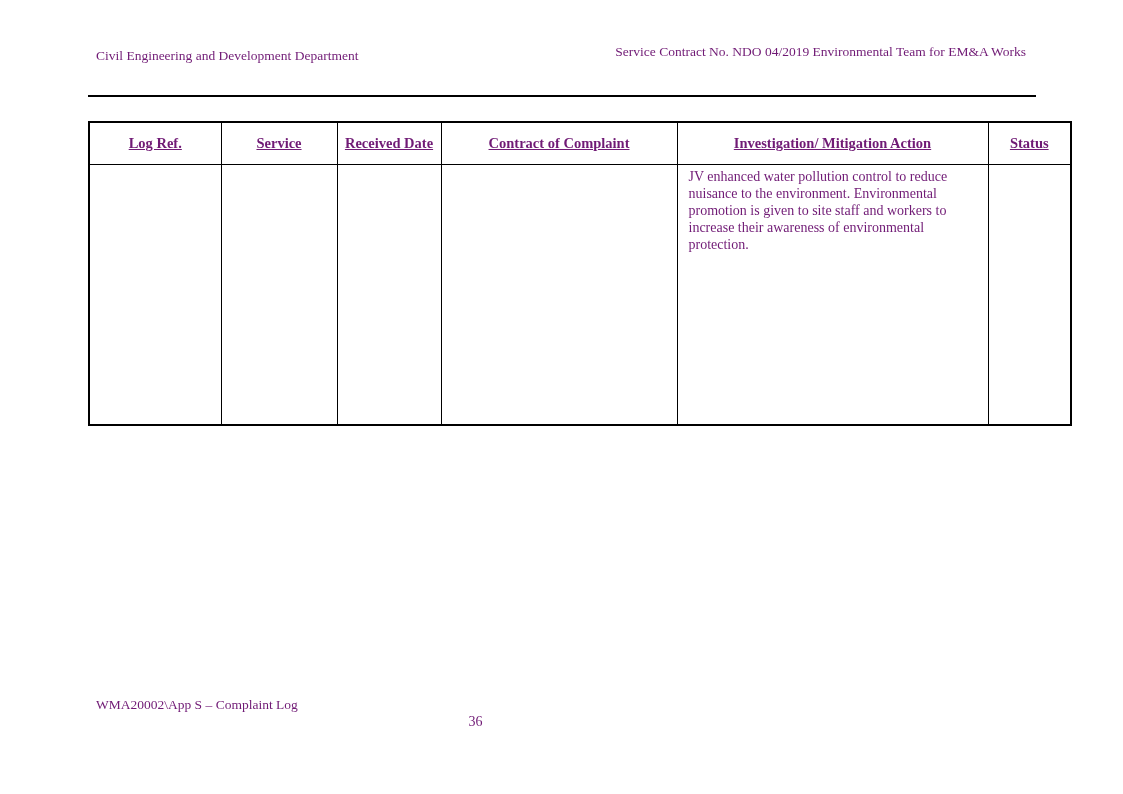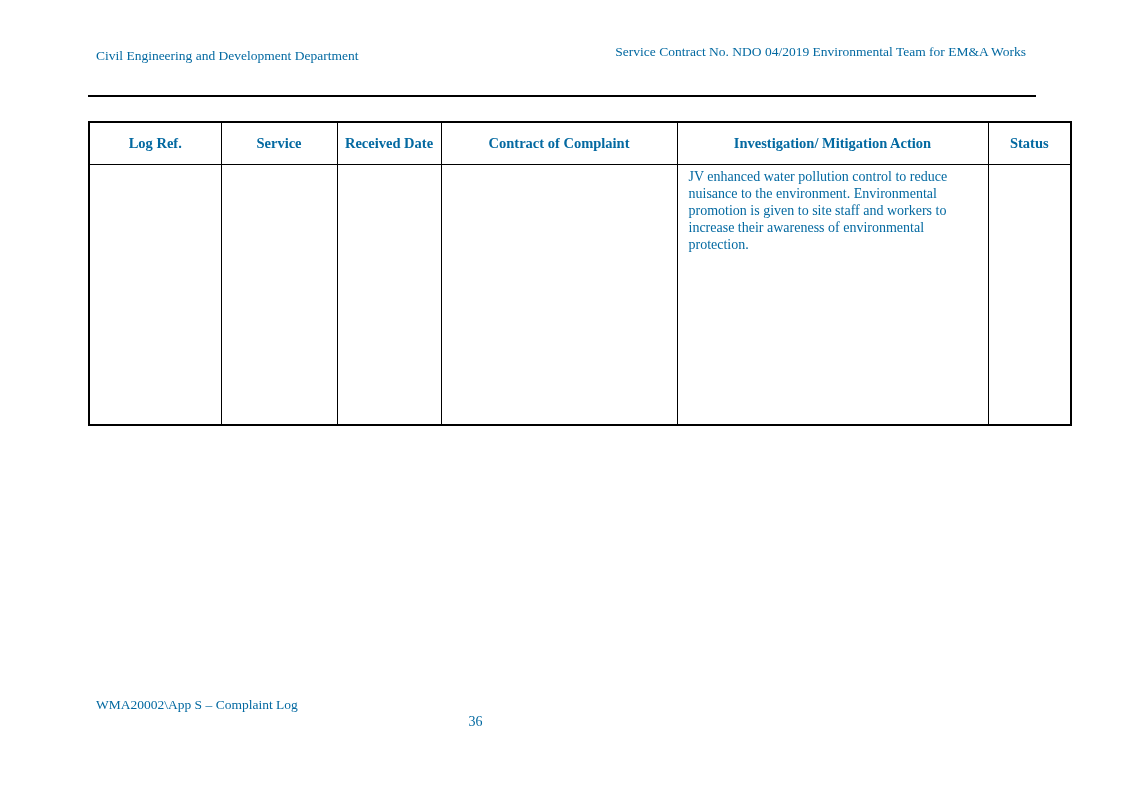--- a/index.html
+++ b/index.html
@@ -3,21 +3,21 @@
 <meta charset="utf-8">
 <style>
   * { margin: 0; padding: 0; box-sizing: border-box; }
   html, body { background: #e8e8e8; }
   .page {
     position: relative;
     width: 1123px;
     height: 794px;
     background: #ffffff;
     font-family: "Liberation Serif", serif;
-    color: #0369a1;
+    color: #701a75;
     overflow: hidden;
     margin: 0 auto;
   }
   .header-left {
     position: absolute;
     left: 96px;
     top: 48px;
     font-size: 13.5px;
     white-space: nowrap;
   }
@@ -51,20 +51,21 @@
   .complaint-table td {
     border: 1px solid #000000;
   }
   .complaint-table thead th {
     height: 42px;
     font-weight: bold;
     font-size: 14.5px;
     text-align: center;
     vertical-align: middle;
     padding: 2px 4px;
+    text-decoration: underline;
   }
   .complaint-table tbody td {
     height: 261px;
     vertical-align: top;
     font-size: 14px;
     line-height: 17px;
     padding: 3px 6px 3px 11px;
     text-align: left;
   }
   .footer-ref {

